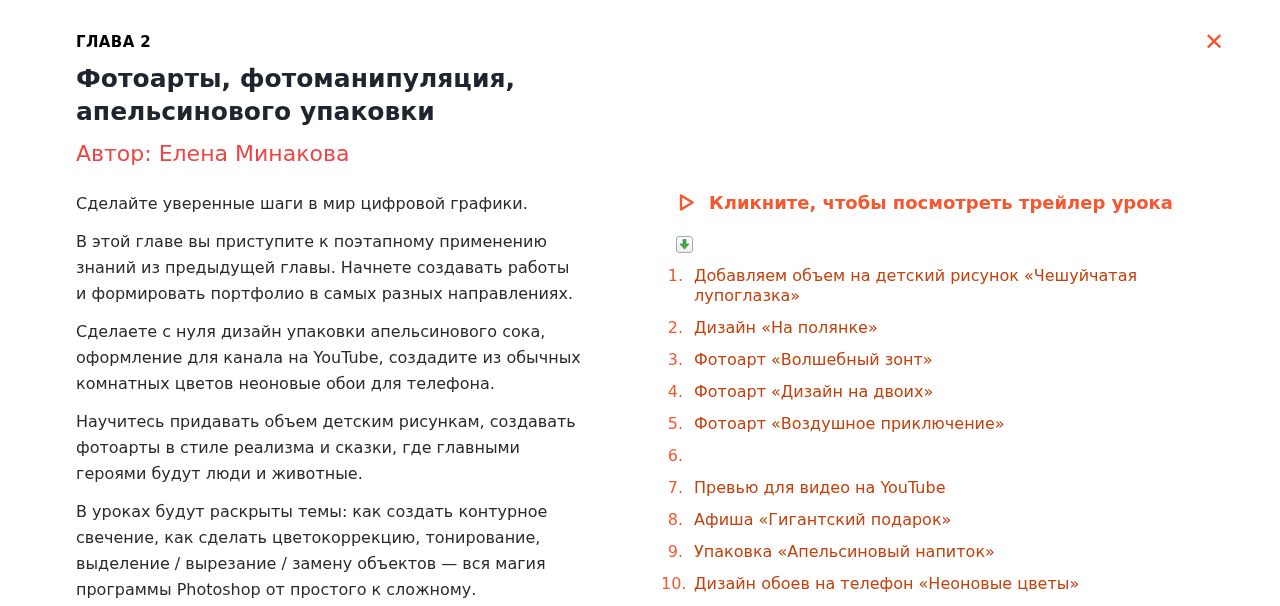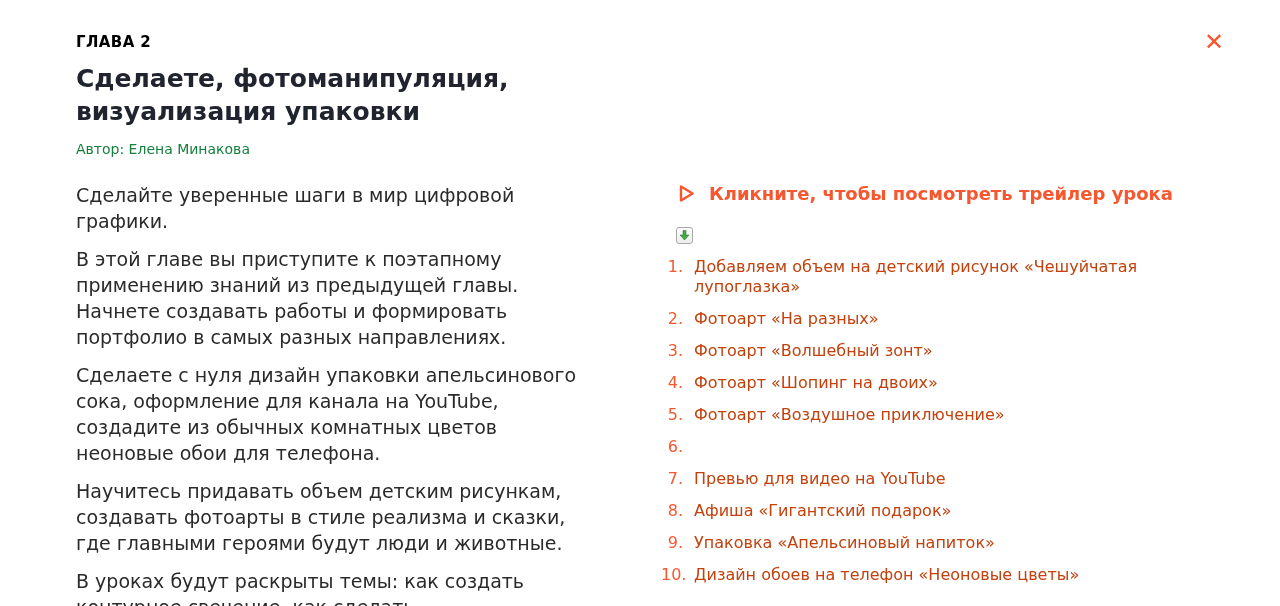--- a/index.html
+++ b/index.html
@@ -38,35 +38,35 @@
   .chapter-title {
     margin-top: 11px;
     max-width: 440px;
     font-size: 25px;
     line-height: 33px;
     font-weight: 700;
     color: #20242e;
   }
   .chapter-author {
     margin-top: 13px;
-    font-size: 14px;
-    color: #15803d;
+    font-size: 22px;
+    color: #ef4444;
   }
   .chapter-duration {
     margin-top: 11px;
     font-size: 15px;
     color: #f6572f;
   }
 
   .columns { display: flex; margin-top: 25px; }
 
   .left-col { width: 505px; flex-shrink: 0; }
   .left-col p {
     margin: 0 0 12px 0;
-    font-size: 19px;
+    font-size: 16px;
     line-height: 26px;
     color: #2a2a2a;
   }
 
   .right-col { margin-left: 80px; width: 585px; }
 
   .trailer-row {
     display: flex;
     align-items: center;
     padding-left: 15px;
@@ -116,21 +116,21 @@
 <body>
 
 <div class="modal">
 
   <div class="close-btn">✕</div>
 
   <div class="content">
 
     <div class="chapter-label">ГЛАВА 2</div>
 
-    <div class="chapter-title">Сделаете, фотоманипуляция, визуализация упаковки</div>
+    <div class="chapter-title">Фотоарты, фотоманипуляция, апельсинового упаковки</div>
 
     <div class="chapter-author">Автор: Елена Минакова</div>
 
 
     <div class="columns">
 
       <div class="left-col">
         <p>Сделайте уверенные шаги в мир цифровой графики.</p>
         <p>В этой главе вы приступите к поэтапному применению знаний из предыдущей главы. Начнете создавать работы и формировать портфолио в самых разных направлениях.</p>
         <p>Сделаете с нуля дизайн упаковки апельсинового сока, оформление для канала на YouTube, создадите из обычных комнатных цветов неоновые обои для телефона.</p>
@@ -153,29 +153,29 @@
           </svg>
         </div>
 
         <div class="lessons">
           <div class="lesson-row">
             <span class="lesson-number">1.</span>
             <span class="lesson-title">Добавляем объем на детский рисунок «Чешуйчатая лупоглазка»</span>
           </div>
           <div class="lesson-row">
             <span class="lesson-number">2.</span>
-            <span class="lesson-title">Фотоарт «На разных»</span>
+            <span class="lesson-title">Дизайн «На полянке»</span>
           </div>
           <div class="lesson-row">
             <span class="lesson-number">3.</span>
             <span class="lesson-title">Фотоарт «Волшебный зонт»</span>
           </div>
           <div class="lesson-row">
             <span class="lesson-number">4.</span>
-            <span class="lesson-title">Фотоарт «Шопинг на двоих»</span>
+            <span class="lesson-title">Фотоарт «Дизайн на двоих»</span>
           </div>
           <div class="lesson-row">
             <span class="lesson-number">5.</span>
             <span class="lesson-title">Фотоарт «Воздушное приключение»</span>
           </div>
           <div class="lesson-row">
             <span class="lesson-number">6.</span>
           </div>
           <div class="lesson-row">
             <span class="lesson-number">7.</span>

